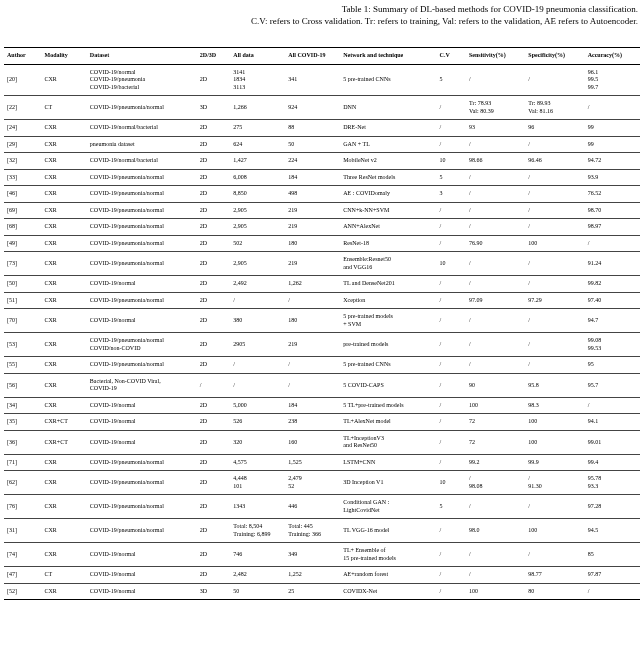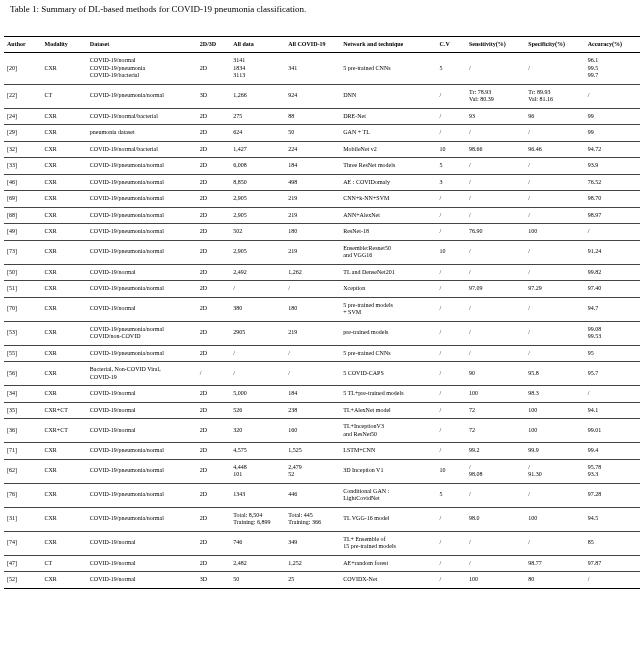--- a/index.html
+++ b/index.html
@@ -1,37 +1,37 @@
 <!DOCTYPE html>
 <html><head>
 <meta charset="utf-8">
 <style>
 html,body{margin:0;padding:0;background:#fff;font-family:"Times New Roman",Times,serif;color:#000}
 .page{width:640px;margin:0 auto;padding:4px 4px 10px}
-.caption{text-align:left;font-size:9px;line-height:1.3;margin:0 6px 20px}
+.caption{text-align:right;font-size:9px;line-height:1.3;margin:0 6px 20px}
 table{border-collapse:collapse;width:100%;font-size:6px;line-height:1.25}
 thead th{font-weight:700;text-align:left;padding:4px 3px;border-top:1px solid #000;border-bottom:1px solid #000;vertical-align:bottom}
 tbody td{padding:4px 3px;border-bottom:.5px solid #444;vertical-align:middle;white-space:pre-line}
 tbody tr:last-child td{border-bottom:1px solid #000}
 .c-author{width:32px}
 .c-mod{width:40px}
 .c-ds{width:106px}
 .c-dim{width:28px}
 .c-alld{width:50px}
 .c-allc{width:50px}
 .c-net{width:92px}
 .c-cv{width:24px}
 .c-sens{width:54px}
 .c-spec{width:54px}
 .c-acc{width:54px}
 </style>
 </head>
 <body>
 <div class="page">
-<p class="caption"><span>Table 1: Summary of DL-based methods for COVID-19 pneumonia classification.</span><br></p>
+<p class="caption"><span>Table 1: Summary of DL-based methods for COVID-19 pneumonia classification.</span><br><span>C.V: refers to Cross validation. Tr: refers to training, Val: refers to the validation, AE refers to Autoencoder.</span></p>
 <table>
 <thead>
 <tr>
 <th class="c-author">Author</th>
 <th class="c-mod">Modality</th>
 <th class="c-ds">Dataset</th>
 <th class="c-dim">2D/3D</th>
 <th class="c-alld">All data</th>
 <th class="c-allc">All COVID-19</th>
 <th class="c-net">Network and technique</th>

